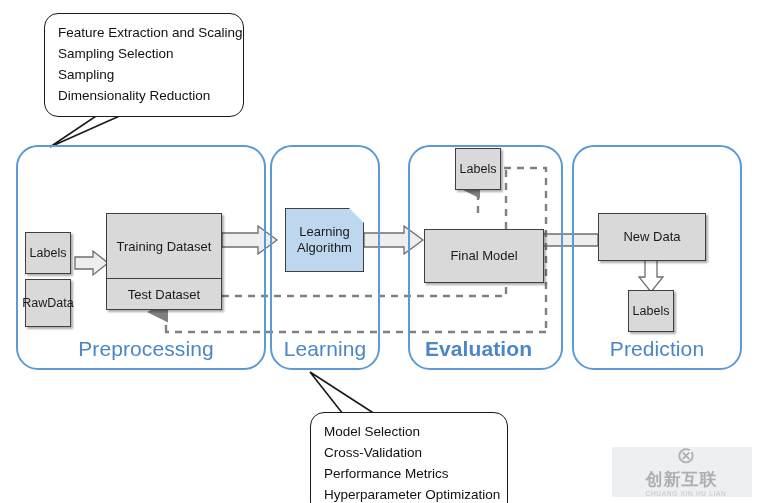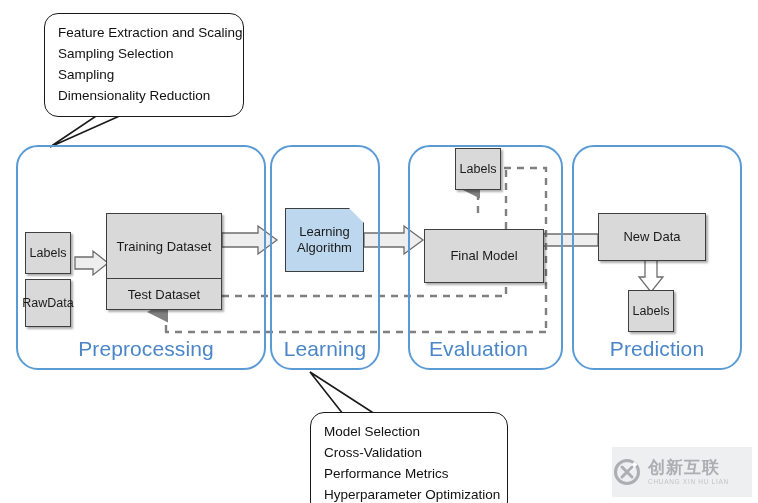--- a/index.html
+++ b/index.html
@@ -126,22 +126,24 @@
   #watermark {
     position: absolute;
     left: 612px;
     top: 447px;
     width: 140px;
     height: 50px;
     background: #eceeef;
     display: flex;
     align-items: center;
     gap: 6px;
+    padding-left: 8px;
     box-sizing: border-box;
     opacity: 0.92;
+    flex-direction: column;
   }
   .wm-cn {
     color: #a6a9ab;
     font-size: 17px;
     font-weight: bold;
     letter-spacing: 1px;
     line-height: 1;
   }
   .wm-py {
     color: #bcbfc1;
@@ -187,21 +189,21 @@
     <line x1="166" y1="332" x2="166" y2="312" stroke="#808080" stroke-width="2.4" stroke-dasharray="7,6" marker-end="url(#dashArrowUp)"></line>
   </svg>
 
   <div class="stage" style="left:16px; top:145px; width:250px; height:225px;"></div>
   <div class="stage" style="left:270px; top:145px; width:110px; height:225px;"></div>
   <div class="stage" style="left:408px; top:145px; width:155px; height:225px;"></div>
   <div class="stage" style="left:572px; top:145px; width:170px; height:225px;"></div>
 
   <div class="stage-label" style="left:16px; top:337px; width:216px;margin-left:22px;">Preprocessing</div>
   <div class="stage-label" style="left:270px; top:337px; width:110px;">Learning</div>
-  <div class="stage-label" style="left:408px; top:337px; width:141px;">Evaluation</div>
+  <div class="stage-label" style="left:408px; top:337px; width:141px;font-weight:bold;">Evaluation</div>
   <div class="stage-label" style="left:572px; top:337px; width:170px;">Prediction</div>
 
   <div class="node small" style="left:25px; top:232px; width:46px; height:42px;">Labels</div>
 
   <div class="node small" style="left:25px; top:279px; width:46px; height:48px; flex-direction:row;">
     <span>Raw</span>
     <span>Data</span>
   </div>
 
   <div class="dataset-stack" style="left:106px; top:213px; width:116px; height:97px;">

